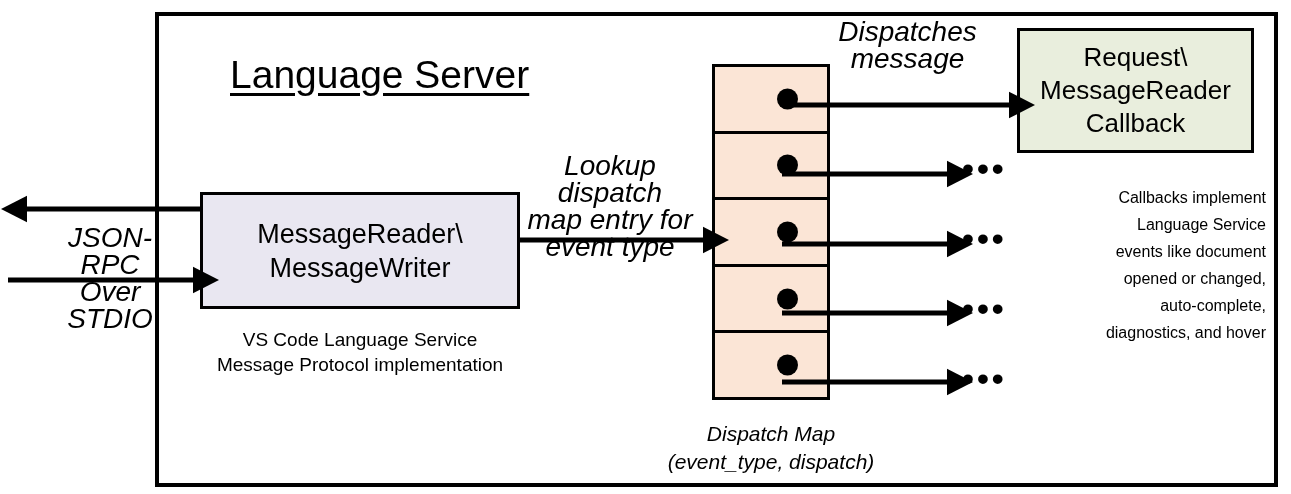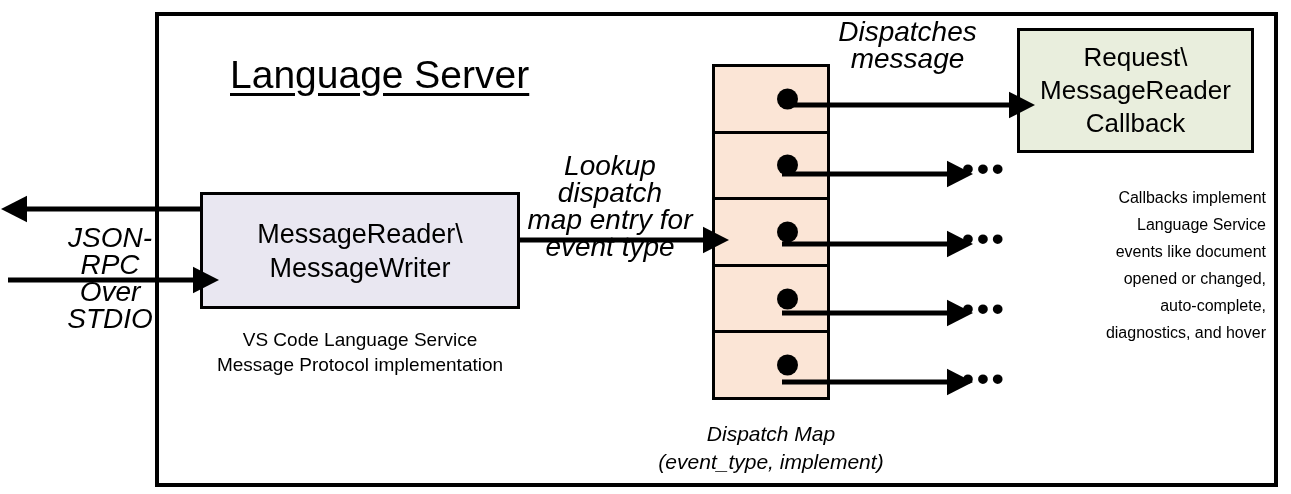--- a/index.html
+++ b/index.html
@@ -212,21 +212,21 @@
       </div>
     <div class="map-cell">
         <span class="map-dot"></span>
       </div>
     <div class="map-cell">
         <span class="map-dot"></span>
       </div>
   </div>
   <div class="abs" id="dispatch-map-caption">
     <div>Dispatch Map</div>
-    <div>(event_type, implement)</div>
+    <div>(event_type, dispatch)</div>
   </div>
 
   <div class="abs annot" id="dispatch-label">
     <div>Dispatches</div>
     <div>message</div>
   </div>
 
   <div class="abs ellipsis" style="left:962px; top:158px;">•••</div>
   <div class="abs ellipsis" style="left:962px; top:228px;">•••</div>
   <div class="abs ellipsis" style="left:962px; top:298px;">•••</div>

